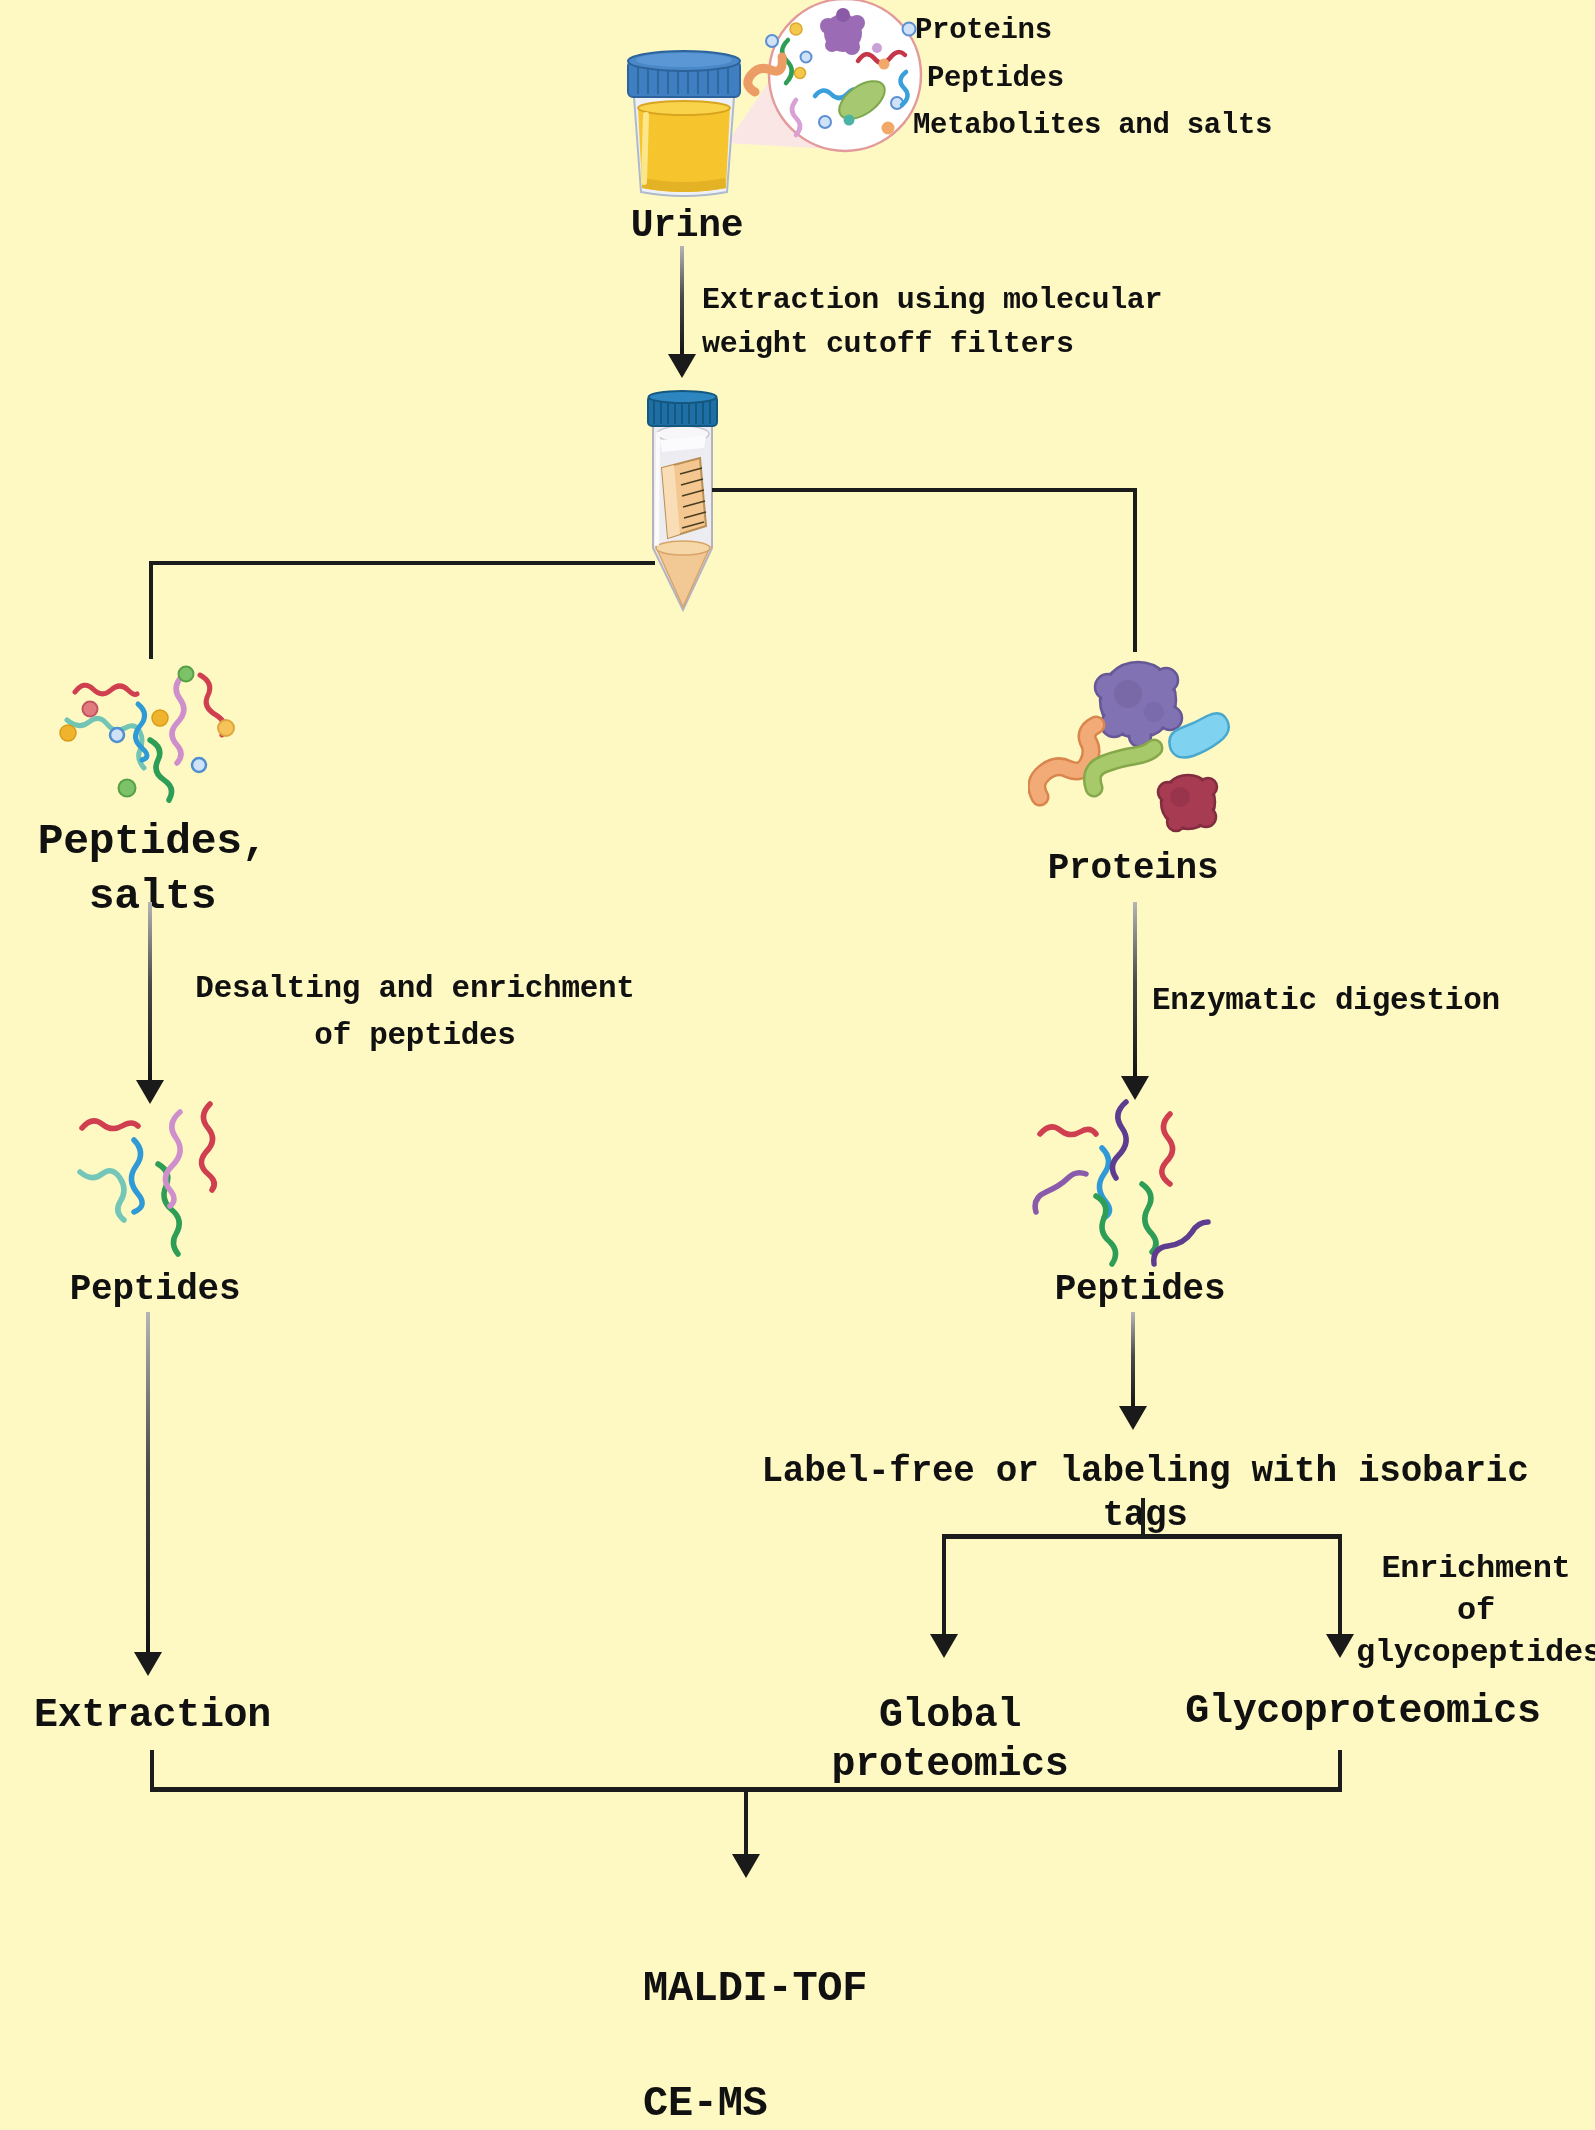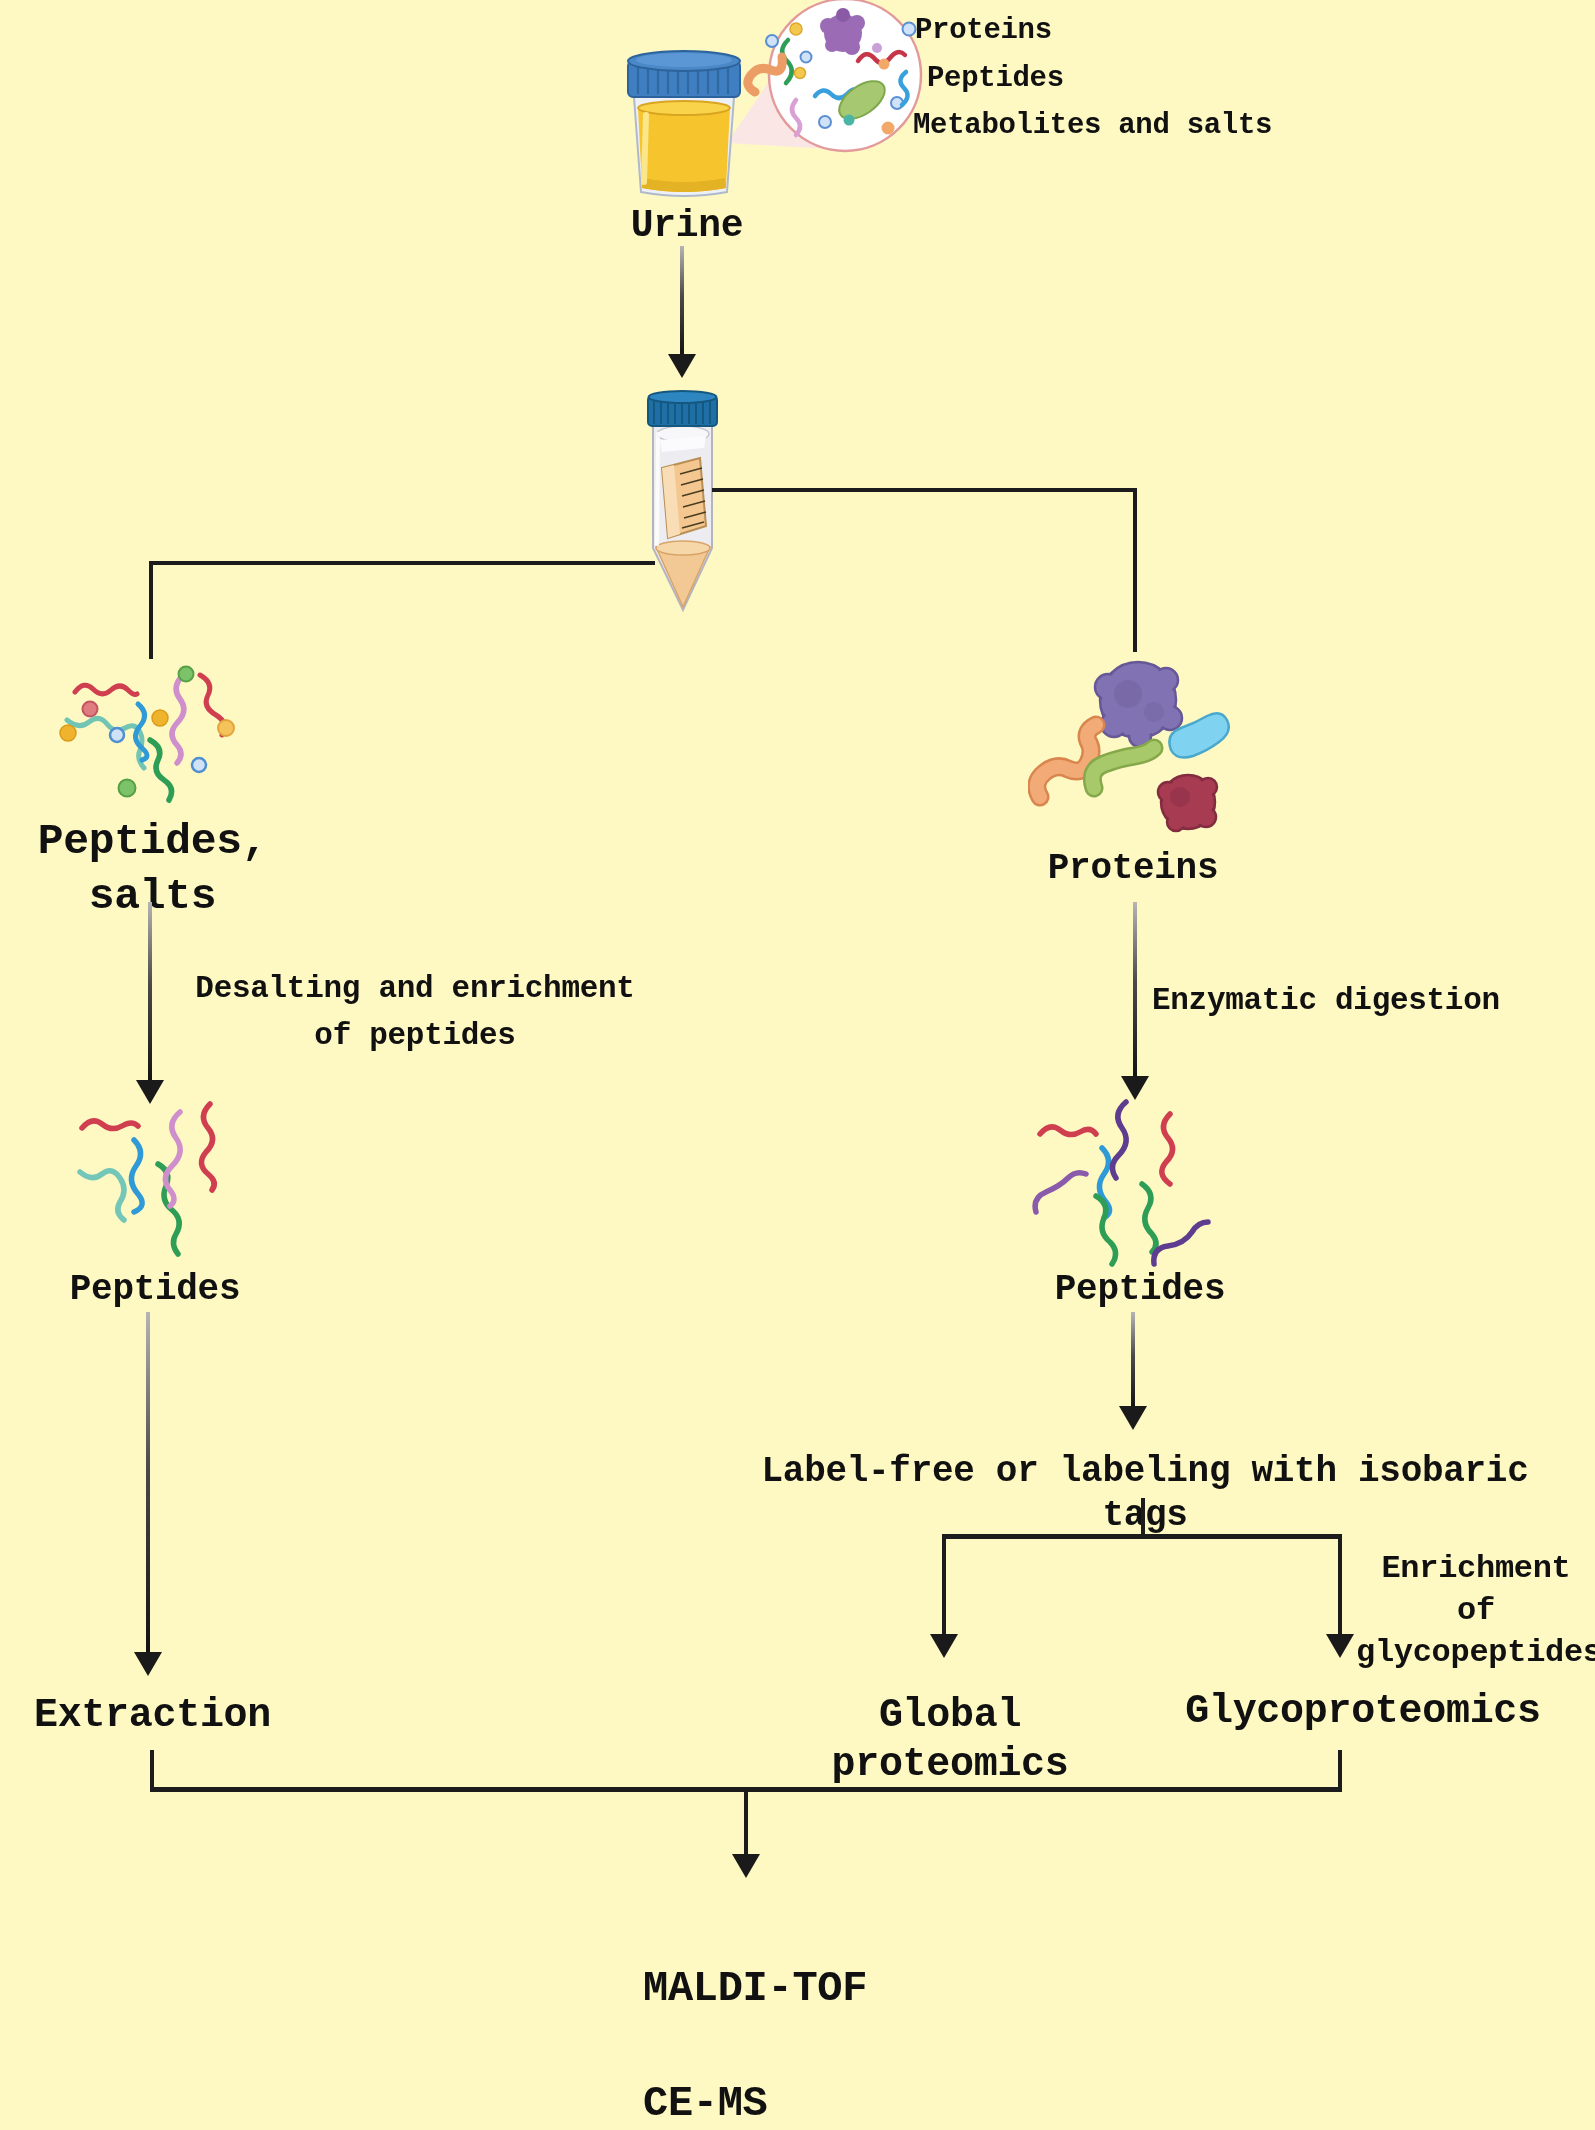--- a/index.html
+++ b/index.html
@@ -84,20 +84,24 @@
 
   <div class="lbl" style="left:915px; top:13px; font-size:29px;">Proteins</div>
   <div class="lbl" style="left:927px; top:61px; font-size:29px;">Peptides</div>
   <div class="lbl" style="left:913px; top:108px; font-size:29px;">Metabolites and salts</div>
 
   <div class="lbl center" style="left:587px; top:203px; width:200px; font-size:38px;">Urine</div>
 
   <div class="line vgrad" style="left:680px; top:246px; width:4px; height:112px;"></div>
   <div class="ah" style="left:668px; top:354px;"></div>
 
+  <div class="lbl" style="left:702px; top:278px; font-size:30px; line-height:1.47;">
+    <div>Extraction using molecular</div>
+    <div>weight cutoff filters</div>
+  </div>
 
   <svg style="left:638px; top:388px;" width="90" height="230" viewBox="0 0 90 230">
     <path d="M15,37 L74,37 L74,160 L45,222 L15,160 Z" fill="#ececf1" stroke="#b4b4c0" stroke-width="2"></path>
     <path d="M18,159 L72,159 L45,219 Z" fill="#f2c894" stroke="#d8a468" stroke-width="1.5"></path>
     <ellipse cx="45" cy="160" rx="27" ry="7" fill="#f6d7a8" stroke="#d8a468" stroke-width="1.5"></ellipse>
     <ellipse cx="45" cy="46" rx="26" ry="8" fill="#f7f7fa" stroke="#c6c6d2" stroke-width="1.5"></ellipse>
     <path d="M22,52 L68,48 L66,60 L24,64 Z" fill="#fbfbfd"></path>
 
     <g>
       <path d="M24,80 L62,70 L68,138 L30,150 Z" fill="#f3c78f" stroke="#b98e54" stroke-width="2"></path>

